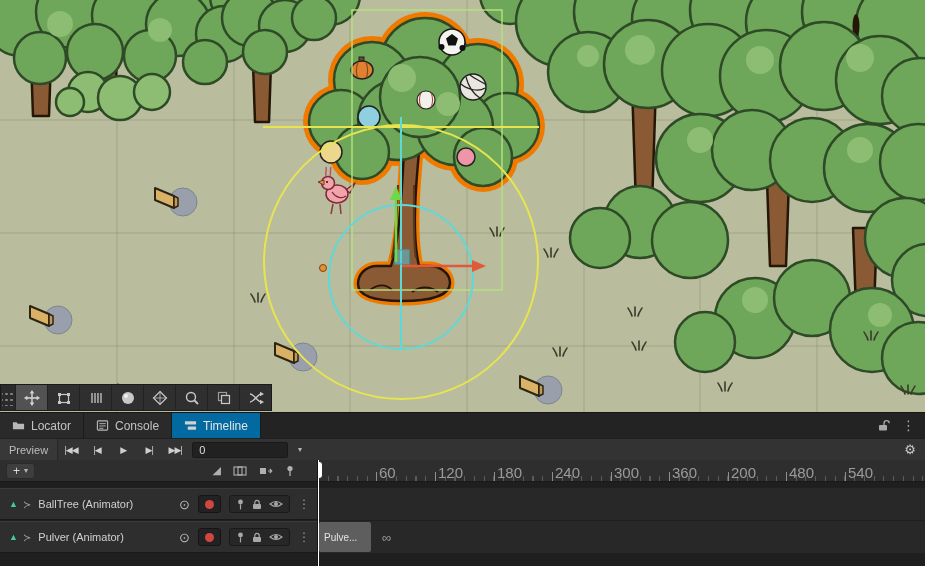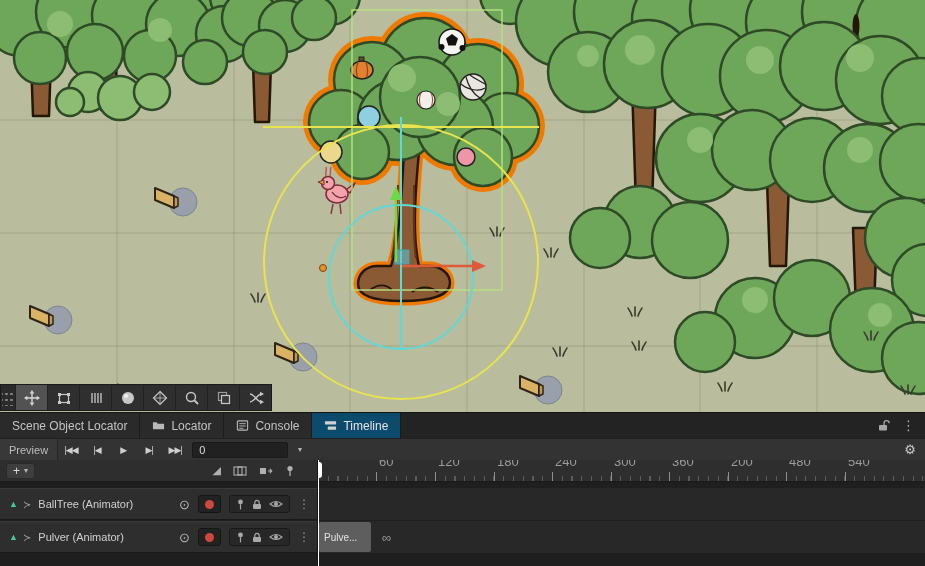--- a/index.html
+++ b/index.html
@@ -16,21 +16,21 @@
           background-size:5px 6px; background-position:2px 2px; }
   .tool { width:32px; border:none; border-left:1px solid #222; background:#2f2f2f;
           display:flex; align-items:center; justify-content:center; padding:0; cursor:pointer; }
   .tool.sel { background:#525252; }
   .tool svg { display:block; }
 
   
   .tabbar { height:26px; background:#232323; border-top:1px solid #151515; display:flex; align-items:stretch; }
   .tab { display:flex; align-items:center; gap:6px; padding:0 12px; font-size:12px; color:#c3c3c3;
          background:#2a2a2a; border-right:1px solid #1b1b1b; cursor:pointer; white-space:nowrap; }
-  .tab.active { background:#0c4a6e; color:#e4e4e4; }
+  .tab.active { background:#0369a1; color:#e4e4e4; }
   .tabbar-right { margin-left:auto; display:flex; align-items:center; gap:12px; padding:0 10px; }
   .iconbtn { background:none; border:none; display:flex; align-items:center; color:#a8a8a8; cursor:pointer; padding:0; }
 
   
   .tl-toolbar { height:22px; background:#333333; border-top:1px solid #202020; display:flex; align-items:center; }
   .preview-btn { height:22px; padding:0 9px; font-size:11px; color:#bdbdbd; background:#383838;
                  border:none; border-right:1px solid #262626; cursor:pointer; }
   .pb-btn { width:26px; height:22px; background:none; border:none; color:#cfcfcf; font-size:9px;
             letter-spacing:-1px; cursor:pointer; }
   .frame-field { width:96px; height:16px; margin:0 4px; background:#212121; border:1px solid #191919;
@@ -66,21 +66,21 @@
   .rec-dot { width:9px; height:9px; border-radius:50%; background:#cf4840; }
   .hdr-group { height:18px; display:flex; align-items:center; gap:7px; background:#272727;
                border:1px solid #191919; border-radius:3px; padding:0 6px; }
   .kebab { background:none; border:none; color:#9a9a9a; font-size:12px; padding:0 3px; cursor:pointer; }
 
   .tl-right { flex:1; position:relative; overflow:hidden; }
   .ruler { height:22px; background:#2e2e2e; border-bottom:1px solid #191919; position:relative;
            background-image:repeating-linear-gradient(to right, rgba(210,210,210,.28) 0 1px, transparent 1px 9.75px);
            background-size:100% 5px; background-repeat:no-repeat; background-position:0 100%; }
   .tick { position:absolute; bottom:0; width:1px; height:9px; background:#8f8f8f; }
-  .tick span { position:absolute; left:3px; bottom:12px; font-size:13px; color:#9b9b9b; }
+  .tick span { position:absolute; left:3px; bottom:0; font-size:15px; color:#9b9b9b; }
   .lane { height:32px; margin-top:6px; background:#282828; position:relative;text-align:center; }
   .lane + .lane { margin-top:1px; }
   .clip { position:absolute; left:1px; top:1px; bottom:1px; width:52px; background:#5e5e5e; border-radius:2px;
           font-size:10px; color:#e3e3e3; display:flex; align-items:center; padding:0 5px;
           overflow:hidden; white-space:nowrap; cursor:pointer; }
   .inf { position:absolute; left:64px; top:50%; transform:translateY(-50%); color:#9a9a9a; font-size:13px; }
   .playhead { position:absolute; left:0; top:0; bottom:0; width:1px; background:#ffffff; z-index:6; cursor:ew-resize; }
   .ph-handle { position:absolute; top:2px; left:-3px; width:7px; height:16px; background:#ffffff; border-radius:3px; }
 </style>
 </head>
@@ -350,23 +350,20 @@
           <path d="M2 4 C6 4 10 12 13 12 M2 12 C6 12 10 4 13 4" stroke="#c8c8c8" stroke-width="1.4" fill="none"></path>
           <polygon points="16,12 12,9.8 12,14.2" fill="#c8c8c8"></polygon>
             <polygon points="16,4 12,1.8 12,6.2" fill="#c8c8c8"></polygon>
         </svg>
       </button>
     </div>
   </div>
 
   <div class="tabbar">
     <div class="tab">
-      <span>Scene Object Locator</span>
-    </div>
-    <div class="tab">
       <svg width="13" height="13" viewBox="0 0 14 14">
         <path d="M1 3.5h4l1.2 1.7H13V11H1z" fill="#b8b8b8"></path>
       </svg>
       <span>Locator</span>
     </div>
     <div class="tab">
       <svg width="13" height="13" viewBox="0 0 14 14">
         <rect x="1.5" y="2" width="11" height="10" rx="1" fill="none" stroke="#b8b8b8" stroke-width="1.2"></rect>
         <path d="M3.5 5h7M3.5 7.5h7M3.5 10h4.5" stroke="#b8b8b8" stroke-width="1"></path>
       </svg>

